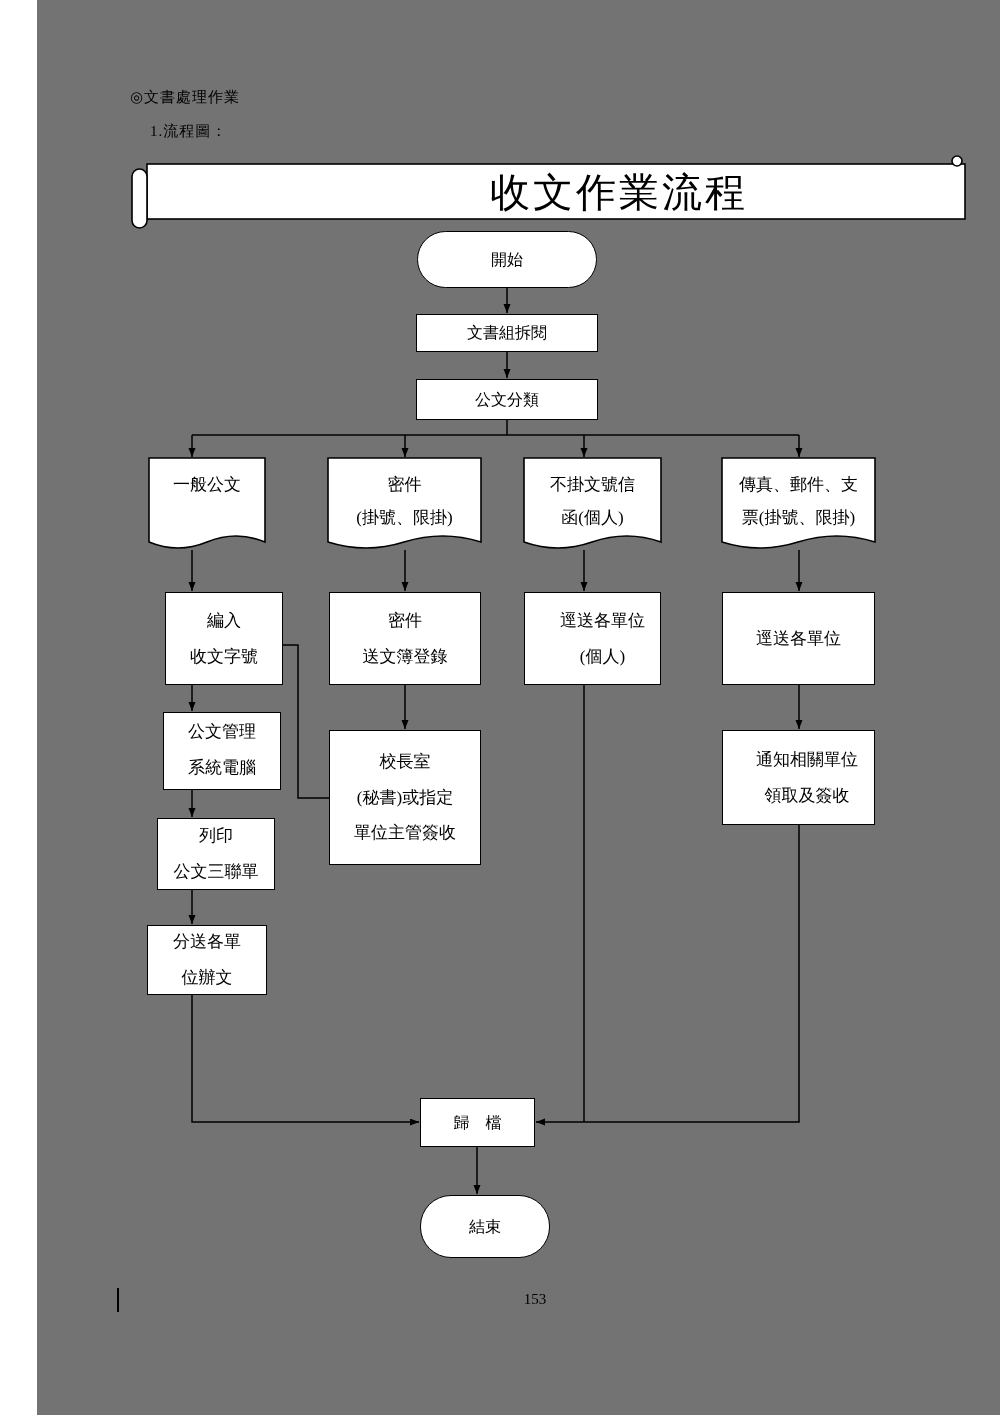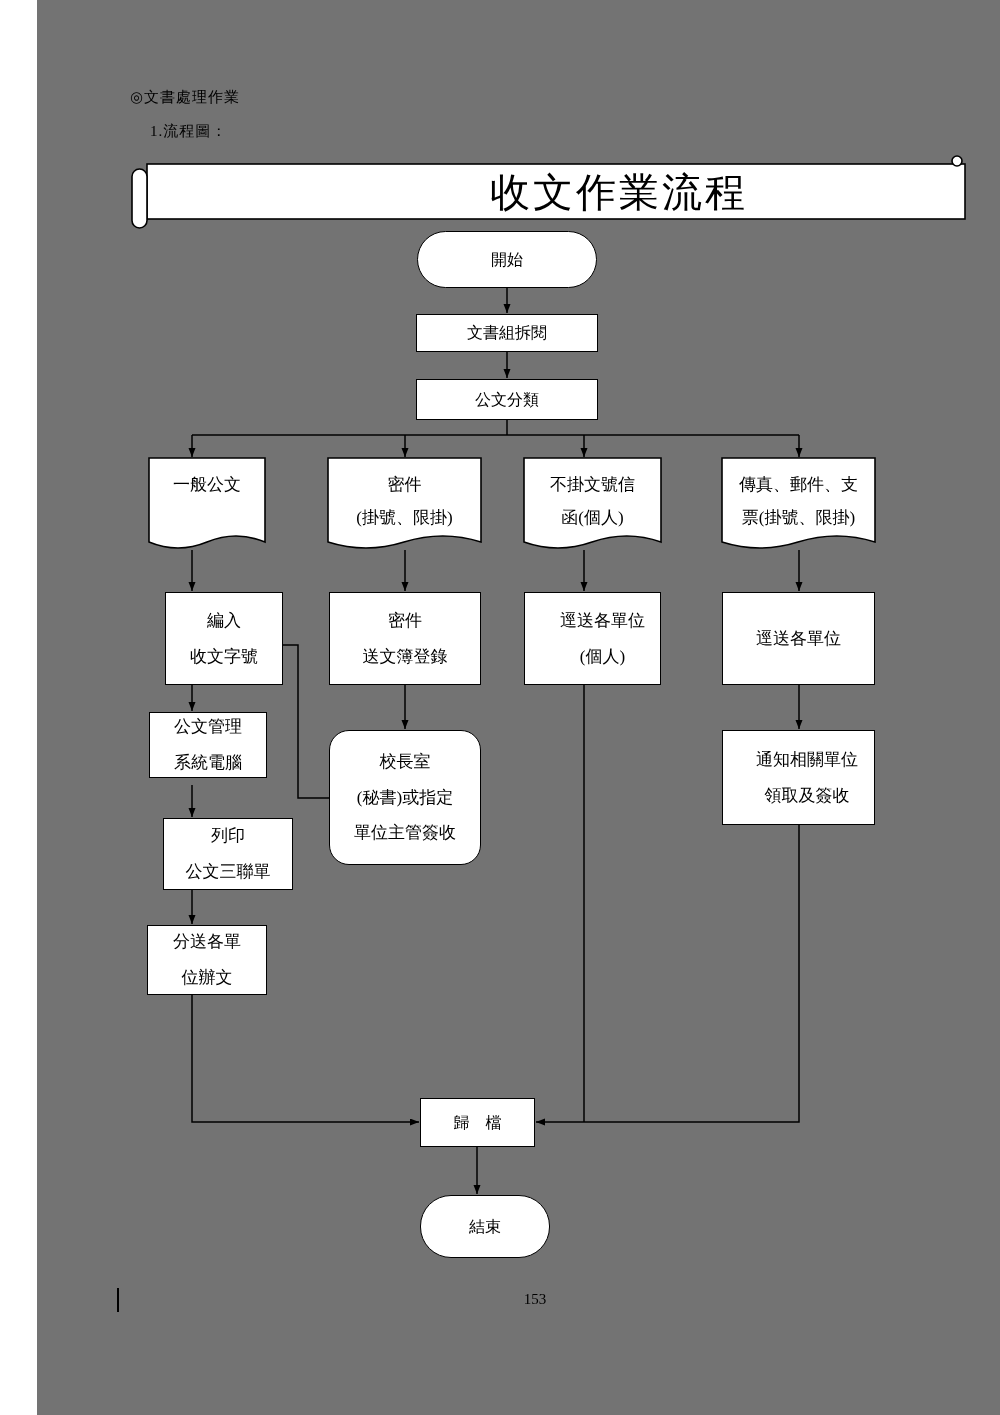--- a/index.html
+++ b/index.html
@@ -99,30 +99,30 @@
   <div class="node doctext" style="left:112px; top:462px; width:116px; height:70px;">一般公文</div>
   <div class="node doctext" style="left:291px; top:462px; width:153px; height:78px;">密件
 (掛號、限掛)</div>
   <div class="node doctext" style="left:487px; top:462px; width:137px; height:78px;">不掛文號信
 函(個人)</div>
   <div class="node doctext" style="left:685px; top:462px; width:153px; height:78px;">傳真、郵件、支
 票(掛號、限掛)</div>
 
   <div class="node rect" style="left:128px; top:592px; width:118px; height:93px;">編入
 收文字號</div>
-  <div class="node rect" style="left:112px; top:712px; width:118px; height:66px;">公文管理
+  <div class="node rect" style="left:126px; top:712px; width:118px; height:78px;font-family:Liberation Mono, monospace;">公文管理
 系統電腦</div>
-  <div class="node rect" style="left:126px; top:818px; width:130px; height:72px;">列印
+  <div class="node rect" style="left:120px; top:818px; width:118px; height:72px;">列印
 公文三聯單</div>
   <div class="node rect" style="left:110px; top:925px; width:120px; height:70px;">分送各單
 位辦文</div>
 
   <div class="node rect" style="left:292px; top:592px; width:152px; height:93px;">密件
 送文簿登錄</div>
-  <div class="node rect" style="left:292px; top:730px; width:152px; height:135px;border-radius:20px;">校長室
+  <div class="node rect" style="left:292px; top:730px; width:152px; height:135px;">校長室
 (秘書)或指定
 單位主管簽收</div>
 
   <div class="node rect" style="left:487px; top:592px; width:137px; height:93px;padding-left:20px;">逕送各單位
 (個人)</div>
 
   <div class="node rect" style="left:685px; top:592px; width:153px; height:93px;">逕送各單位</div>
   <div class="node rect" style="left:685px; top:730px; width:153px; height:95px;padding-left:17px;">通知相關單位
 領取及簽收</div>
 

